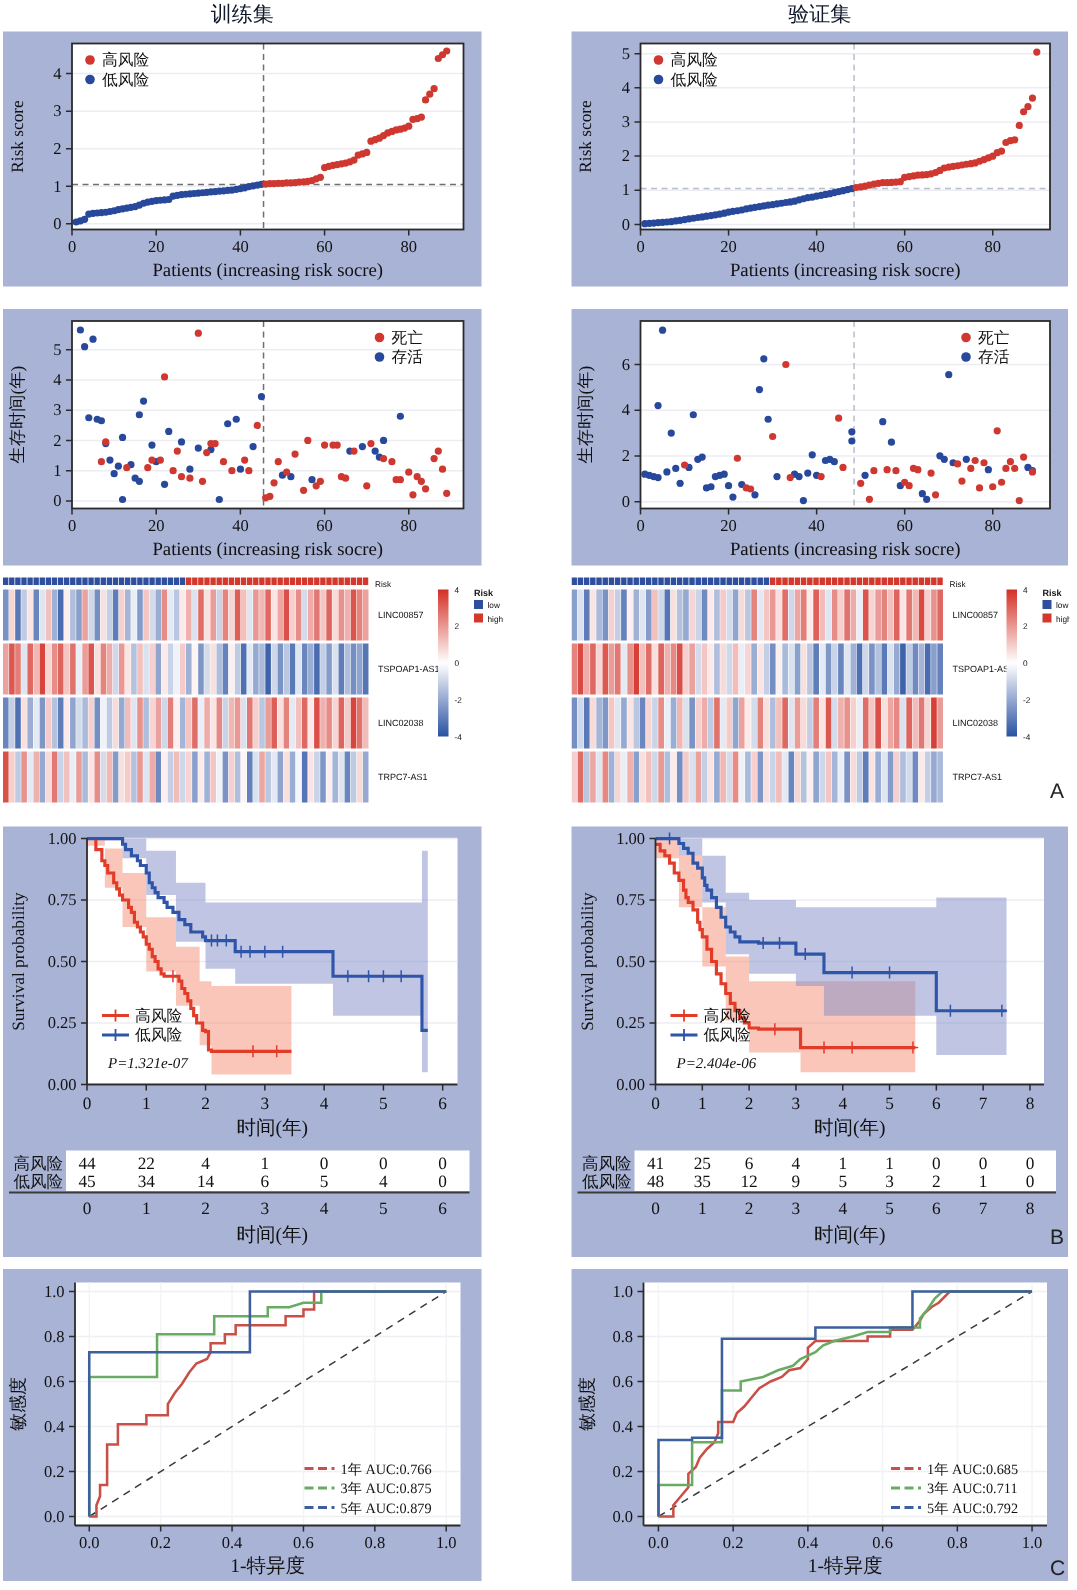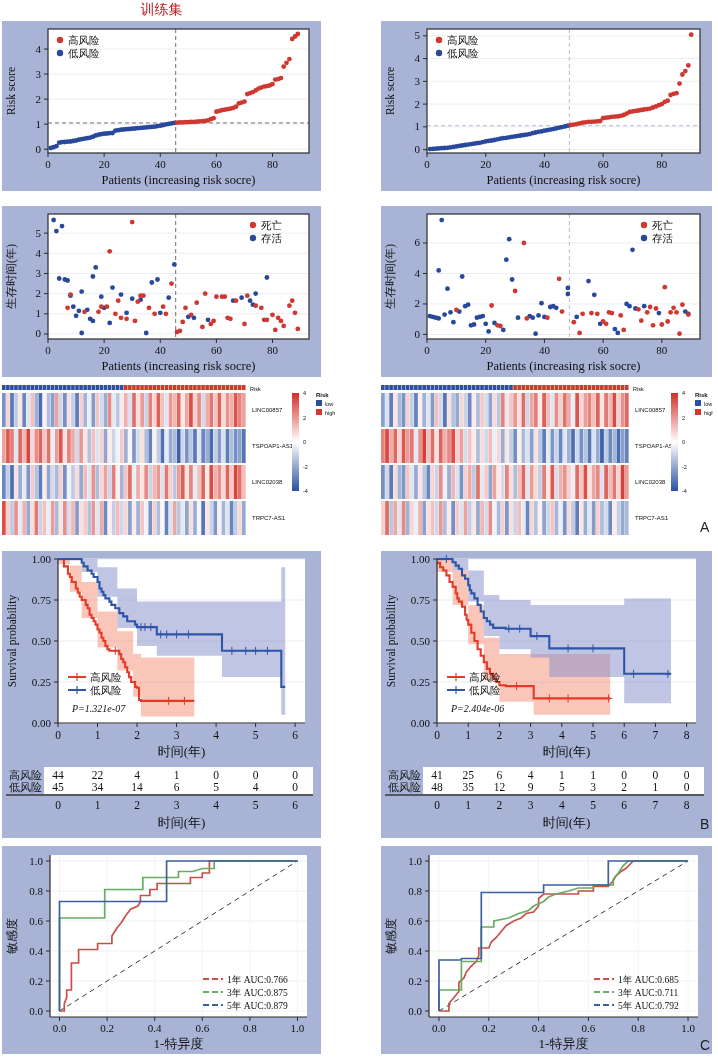--- a/index.html
+++ b/index.html
@@ -1,31 +1,32 @@
 <!DOCTYPE html>
 <html><head>
 <meta charset="utf-8">
 <style>
   html,body{margin:0;padding:0;background:#fff;}
   .wrap{position:relative;width:718px;height:1060px;background:#fff;overflow:hidden;
         font-family:"Liberation Serif","DejaVu Serif",serif;}
-  .coltitle{position:absolute;top:1px;height:17px;text-align:center;font-size:14px;color:#b91c1c;}
+  .coltitle{position:absolute;top:1px;height:17px;text-align:center;font-size:14px;color:#0f172a;}
   .card{position:absolute;background:#a8b3d6;}
   .heatblk{position:absolute;background:#fff;}
   .plabel{position:absolute;font-family:"Liberation Sans","DejaVu Sans",sans-serif;
           font-size:14px;color:#222;}
   svg{display:block;}
   svg text{font-family:"Liberation Serif","DejaVu Serif",serif;fill:#111;}
   svg .sans{font-family:"Liberation Sans","DejaVu Sans",sans-serif;}
 </style>
 </head>
 <body>
 
 <div class="wrap">
   <div class="coltitle" style="left:2px;width:319px">训练集</div>
+  <div class="coltitle" style="left:381px;width:331px">验证集</div>
 
   <div class="card" style="left:2px;top:21px;width:319px;height:170px">
       <svg width="319" height="170" viewBox="0 0 319 170">
         <g>
           <rect x="46" y="8" width="261" height="124" fill="#fff"></rect>
           <line x1="46" y1="128.24242424242425" x2="307" y2="128.24242424242425" stroke="#ecedf3" stroke-width="1"></line>
           <line x1="46" y1="103.1919191919192" x2="307" y2="103.1919191919192" stroke="#ecedf3" stroke-width="1"></line>
           <line x1="46" y1="78.14141414141415" x2="307" y2="78.14141414141415" stroke="#ecedf3" stroke-width="1"></line>
           <line x1="46" y1="53.09090909090909" x2="307" y2="53.09090909090909" stroke="#ecedf3" stroke-width="1"></line>
           <line x1="46" y1="28.04040404040404" x2="307" y2="28.04040404040404" stroke="#ecedf3" stroke-width="1"></line>

